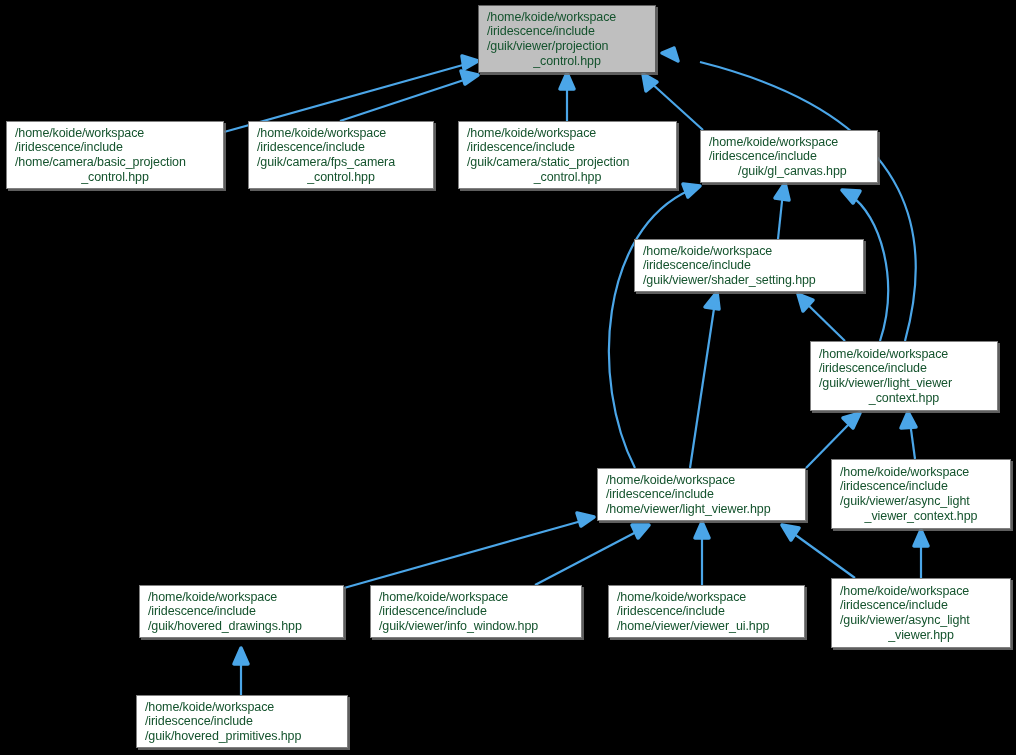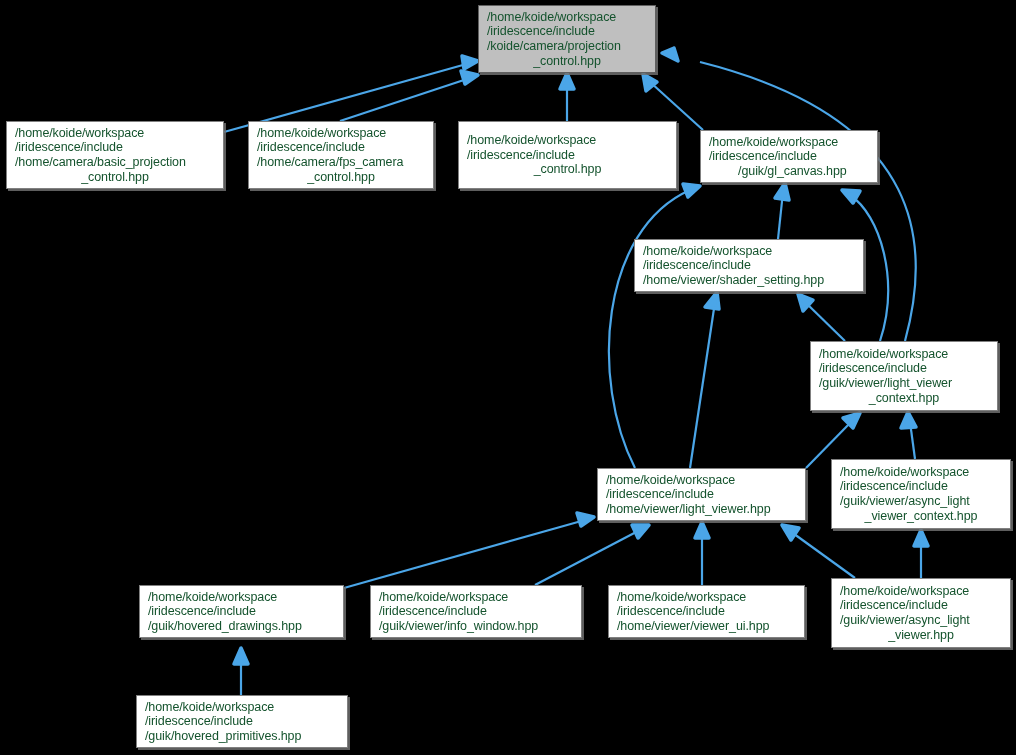--- a/index.html
+++ b/index.html
@@ -91,26 +91,26 @@
       <path d="M 649 525 L 632 525 L 638 538 Z" fill="#4ba6e8" stroke="#4ba6e8" stroke-width="3.5" stroke-linejoin="round"></path>
       <path d="M 702 585 L 702 532" fill="none" stroke="#4ba6e8" stroke-width="2.2"></path>
       <path d="M 702 522 L 695 538 L 709 538 Z" fill="#4ba6e8" stroke="#4ba6e8" stroke-width="3.5" stroke-linejoin="round"></path>
       <path d="M 855 578 L 790 531" fill="none" stroke="#4ba6e8" stroke-width="2.2"></path>
       <path d="M 782 525 L 791 540 L 799 528 Z" fill="#4ba6e8" stroke="#4ba6e8" stroke-width="3.5" stroke-linejoin="round"></path>
       <path d="M 921 578 L 921 540" fill="none" stroke="#4ba6e8" stroke-width="2.2"></path>
       <path d="M 921 530 L 914 546 L 928 546 Z" fill="#4ba6e8" stroke="#4ba6e8" stroke-width="3.5" stroke-linejoin="round"></path>
       <path d="M 241 695 L 241 658" fill="none" stroke="#4ba6e8" stroke-width="2.2"></path>
       <path d="M 241 648 L 234 664 L 248 664 Z" fill="#4ba6e8" stroke="#4ba6e8" stroke-width="3.5" stroke-linejoin="round"></path>
     </svg>
-<div class="gnode root" title="/home/koide/workspace/iridescence/include/guik/camera/projection_control.hpp" style="left: 478px; top: 5px; width: 178px; height: 68px;"><span class="lbl l">/home/koide/workspace</span><span class="lbl l">/iridescence/include</span><span class="lbl l">/koide/camera/projection</span><span class="lbl">_control.hpp</span></div>
+<div class="gnode root" title="/home/koide/workspace/iridescence/include/guik/camera/projection_control.hpp" style="left: 478px; top: 5px; width: 178px; height: 68px;"><span class="lbl l">/home/koide/workspace</span><span class="lbl l">/iridescence/include</span><span class="lbl l">/guik/viewer/projection</span><span class="lbl">_control.hpp</span></div>
     <div class="gnode" title="/home/koide/workspace/iridescence/include/guik/camera/basic_projection_control.hpp" style="left: 6px; top: 121px; width: 218px; height: 68px;"><span class="lbl l">/home/koide/workspace</span><span class="lbl l">/iridescence/include</span><span class="lbl l">/home/camera/basic_projection</span><span class="lbl">_control.hpp</span></div>
-    <div class="gnode" title="/home/koide/workspace/iridescence/include/guik/camera/fps_camera_control.hpp" style="left: 248px; top: 121px; width: 186px; height: 68px;"><span class="lbl l">/home/koide/workspace</span><span class="lbl l">/iridescence/include</span><span class="lbl l">/home/camera/fps_camera</span><span class="lbl">_control.hpp</span></div>
-    <div class="gnode" title="/home/koide/workspace/iridescence/include/guik/camera/static_projection_control.hpp" style="left: 458px; top: 121px; width: 219px; height: 68px;"><span class="lbl l">/home/koide/workspace</span><span class="lbl l">/iridescence/include</span><span class="lbl">_control.hpp</span></div>
+    <div class="gnode" title="/home/koide/workspace/iridescence/include/guik/camera/fps_camera_control.hpp" style="left: 248px; top: 121px; width: 186px; height: 68px;"><span class="lbl l">/home/koide/workspace</span><span class="lbl l">/iridescence/include</span><span class="lbl l">/guik/camera/fps_camera</span><span class="lbl">_control.hpp</span></div>
+    <div class="gnode" title="/home/koide/workspace/iridescence/include/guik/camera/static_projection_control.hpp" style="left: 458px; top: 121px; width: 219px; height: 68px;"><span class="lbl l">/home/koide/workspace</span><span class="lbl l">/iridescence/include</span><span class="lbl l">/guik/camera/static_projection</span><span class="lbl">_control.hpp</span></div>
     <div class="gnode" title="/home/koide/workspace/iridescence/include/guik/gl_canvas.hpp" style="left: 700px; top: 130px; width: 178px; height: 53px;"><span class="lbl l">/home/koide/workspace</span><span class="lbl l">/iridescence/include</span><span class="lbl">  /guik/gl_canvas.hpp</span></div>
-    <div class="gnode" title="/home/koide/workspace/iridescence/include/guik/viewer/shader_setting.hpp" style="left: 634px; top: 239px; width: 230px; height: 53px;"><span class="lbl l">/home/koide/workspace</span><span class="lbl l">/iridescence/include</span><span class="lbl l">/home/viewer/shader_setting.hpp</span></div>
+    <div class="gnode" title="/home/koide/workspace/iridescence/include/guik/viewer/shader_setting.hpp" style="left: 634px; top: 239px; width: 230px; height: 53px;"><span class="lbl l">/home/koide/workspace</span><span class="lbl l">/iridescence/include</span><span class="lbl l">/guik/viewer/shader_setting.hpp</span></div>
     <div class="gnode" title="/home/koide/workspace/iridescence/include/guik/viewer/light_viewer_context.hpp" style="left: 810px; top: 341px; width: 188px; height: 70px;"><span class="lbl l">/home/koide/workspace</span><span class="lbl l">/iridescence/include</span><span class="lbl l">/guik/viewer/light_viewer</span><span class="lbl">_context.hpp</span></div>
     <div class="gnode" title="/home/koide/workspace/iridescence/include/guik/viewer/light_viewer.hpp" style="left: 597px; top: 468px; width: 209px; height: 53px;"><span class="lbl l">/home/koide/workspace</span><span class="lbl l">/iridescence/include</span><span class="lbl l">/home/viewer/light_viewer.hpp</span></div>
     <div class="gnode" title="/home/koide/workspace/iridescence/include/guik/viewer/async_light_viewer_context.hpp" style="left: 831px; top: 459px; width: 180px; height: 70px;"><span class="lbl l">/home/koide/workspace</span><span class="lbl l">/iridescence/include</span><span class="lbl l">/guik/viewer/async_light</span><span class="lbl">_viewer_context.hpp</span></div>
     <div class="gnode" title="/home/koide/workspace/iridescence/include/guik/hovered_drawings.hpp" style="left: 139px; top: 585px; width: 205px; height: 53px;"><span class="lbl l">/home/koide/workspace</span><span class="lbl l">/iridescence/include</span><span class="lbl l">/guik/hovered_drawings.hpp</span></div>
     <div class="gnode" title="/home/koide/workspace/iridescence/include/guik/viewer/info_window.hpp" style="left: 370px; top: 585px; width: 212px; height: 53px;"><span class="lbl l">/home/koide/workspace</span><span class="lbl l">/iridescence/include</span><span class="lbl l">/guik/viewer/info_window.hpp</span></div>
     <div class="gnode" title="/home/koide/workspace/iridescence/include/guik/viewer/viewer_ui.hpp" style="left: 608px; top: 585px; width: 197px; height: 53px;"><span class="lbl l">/home/koide/workspace</span><span class="lbl l">/iridescence/include</span><span class="lbl l">/home/viewer/viewer_ui.hpp</span></div>
     <div class="gnode" title="/home/koide/workspace/iridescence/include/guik/viewer/async_light_viewer.hpp" style="left: 831px; top: 578px; width: 180px; height: 70px;"><span class="lbl l">/home/koide/workspace</span><span class="lbl l">/iridescence/include</span><span class="lbl l">/guik/viewer/async_light</span><span class="lbl">_viewer.hpp</span></div>
     <div class="gnode" title="/home/koide/workspace/iridescence/include/guik/hovered_primitives.hpp" style="left: 136px; top: 695px; width: 212px; height: 53px;"><span class="lbl l">/home/koide/workspace</span><span class="lbl l">/iridescence/include</span><span class="lbl l">/guik/hovered_primitives.hpp</span></div>
   </div>
 

